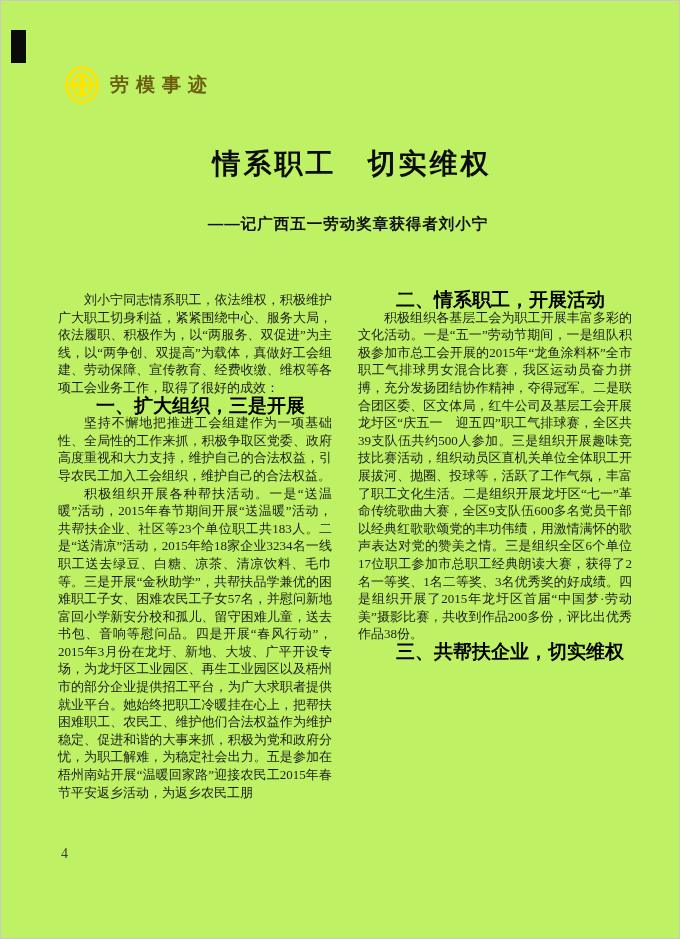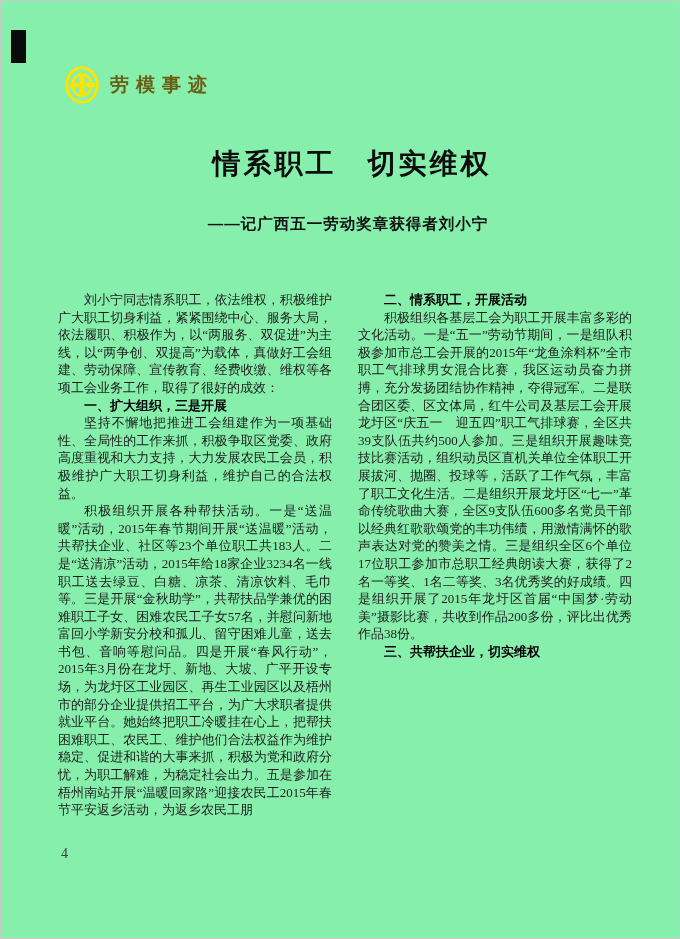--- a/index.html
+++ b/index.html
@@ -1,19 +1,19 @@
 <!DOCTYPE html>
 <html><head>
 <meta charset="utf-8">
 <style>
   html,body{margin:0;padding:0;background:#fff;}
   .page{
     position:relative;
     width:678px;height:937px;
-    background:#86efac;
+    background:#bef264;
     border:1px solid #c9c9c9;
     overflow:hidden;
     font-family:"Liberation Serif","DejaVu Serif",serif;
     color:#222;
     text-decoration:underline;
   }
   .corner-mark{
     position:absolute;left:10px;top:29px;
     width:15px;height:33px;background:#0a0a0a;
   }
@@ -57,21 +57,21 @@
     text-align:justify;
     color:#1c1c1c;
   }
   .col p{margin:0;}
   .body-par{text-indent:2em;}
   .cont-par{text-indent:0;}
   .sec-heading{
     margin:0;
     text-indent:2em;
     font-family:"Liberation Sans","DejaVu Sans",sans-serif;
-    font-size:13px;
+    font-size:19px;
     font-weight:bold;
     line-height:17.6px;
     color:#000;
   }
   .page-number{
     position:absolute;left:60px;top:845px;
     font-size:14px;color:#3a3a3a;
   }
 </style>
 </head>
@@ -94,21 +94,21 @@
 
   <h1 class="article-title">情系职工　切实维权</h1>
 
   <p class="article-subtitle">——记广西五一劳动奖章获得者刘小宁</p>
 
   <div class="columns">
 
     <div class="col">
       <p class="body-par">刘小宁同志情系职工，依法维权，积极维护广大职工切身利益，紧紧围绕中心、服务大局，依法履职、积极作为，以“两服务、双促进”为主线，以“两争创、双提高”为载体，真做好工会组建、劳动保障、宣传教育、经费收缴、维权等各项工会业务工作，取得了很好的成效：</p>
       <p class="sec-heading">一、扩大组织，三是开展</p>
-      <p class="body-par">坚持不懈地把推进工会组建作为一项基础性、全局性的工作来抓，积极争取区党委、政府高度重视和大力支持，大力发展农民工会员，积极维护广大职工切身利益，维护自己的合法权益。</p>
+      <p class="body-par">坚持不懈地把推进工会组建作为一项基础性、全局性的工作来抓，积极争取区党委、政府高度重视和大力支持，维护自己的合法权益，引导农民工加入工会组织，维护自己的合法权益。</p>
       <p class="body-par">积极组织开展各种帮扶活动。一是“送温暖”活动，2015年春节期间开展“送温暖”活动，共帮扶企业、社区等23个单位职工共183人。二是“送清凉”活动，2015年给18家企业3234名一线职工送去绿豆、白糖、凉茶、清凉饮料、毛巾等。三是开展“金秋助学”，共帮扶品学兼优的困难职工子女、困难农民工子女57名，并慰问新地富回小学新安分校和孤儿、留守困难儿童，送去书包、音响等慰问品。四是开展“春风行动”，2015年3月份在龙圩、新地、大坡、广平开设专场，为龙圩区工业园区、再生工业园区以及梧州市的部分企业提供招工平台，为广大求职者提供就业平台。她始终把职工冷暖挂在心上，把帮扶困难职工、农民工、维护他们合法权益作为维护稳定、促进和谐的大事来抓，积极为党和政府分忧，为职工解难，为稳定社会出力。五是参加在梧州南站开展“温暖回家路”迎接农民工2015年春节平安返乡活动，为返乡农民工朋</p>
     </div>
 
     <div class="col">
       <p class="sec-heading">二、情系职工，开展活动</p>
       <p class="body-par">积极组织各基层工会为职工开展丰富多彩的文化活动。一是“五一”劳动节期间，一是组队积极参加市总工会开展的2015年“龙鱼涂料杯”全市职工气排球男女混合比赛，我区运动员奋力拼搏，充分发扬团结协作精神，夺得冠军。二是联合团区委、区文体局，红牛公司及基层工会开展龙圩区“庆五一　迎五四”职工气排球赛，全区共39支队伍共约500人参加。三是组织开展趣味竞技比赛活动，组织动员区直机关单位全体职工开展拔河、抛圈、投球等，活跃了工作气氛，丰富了职工文化生活。二是组织开展龙圩区“七一”革命传统歌曲大赛，全区9支队伍600多名党员干部以经典红歌歌颂党的丰功伟绩，用激情满怀的歌声表达对党的赞美之情。三是组织全区6个单位17位职工参加市总职工经典朗读大赛，获得了2名一等奖、1名二等奖、3名优秀奖的好成绩。四是组织开展了2015年龙圩区首届“中国梦·劳动美”摄影比赛，共收到作品200多份，评比出优秀作品38份。</p>
       <p class="sec-heading">三、共帮扶企业，切实维权</p>
     </div>
 
   </div>

